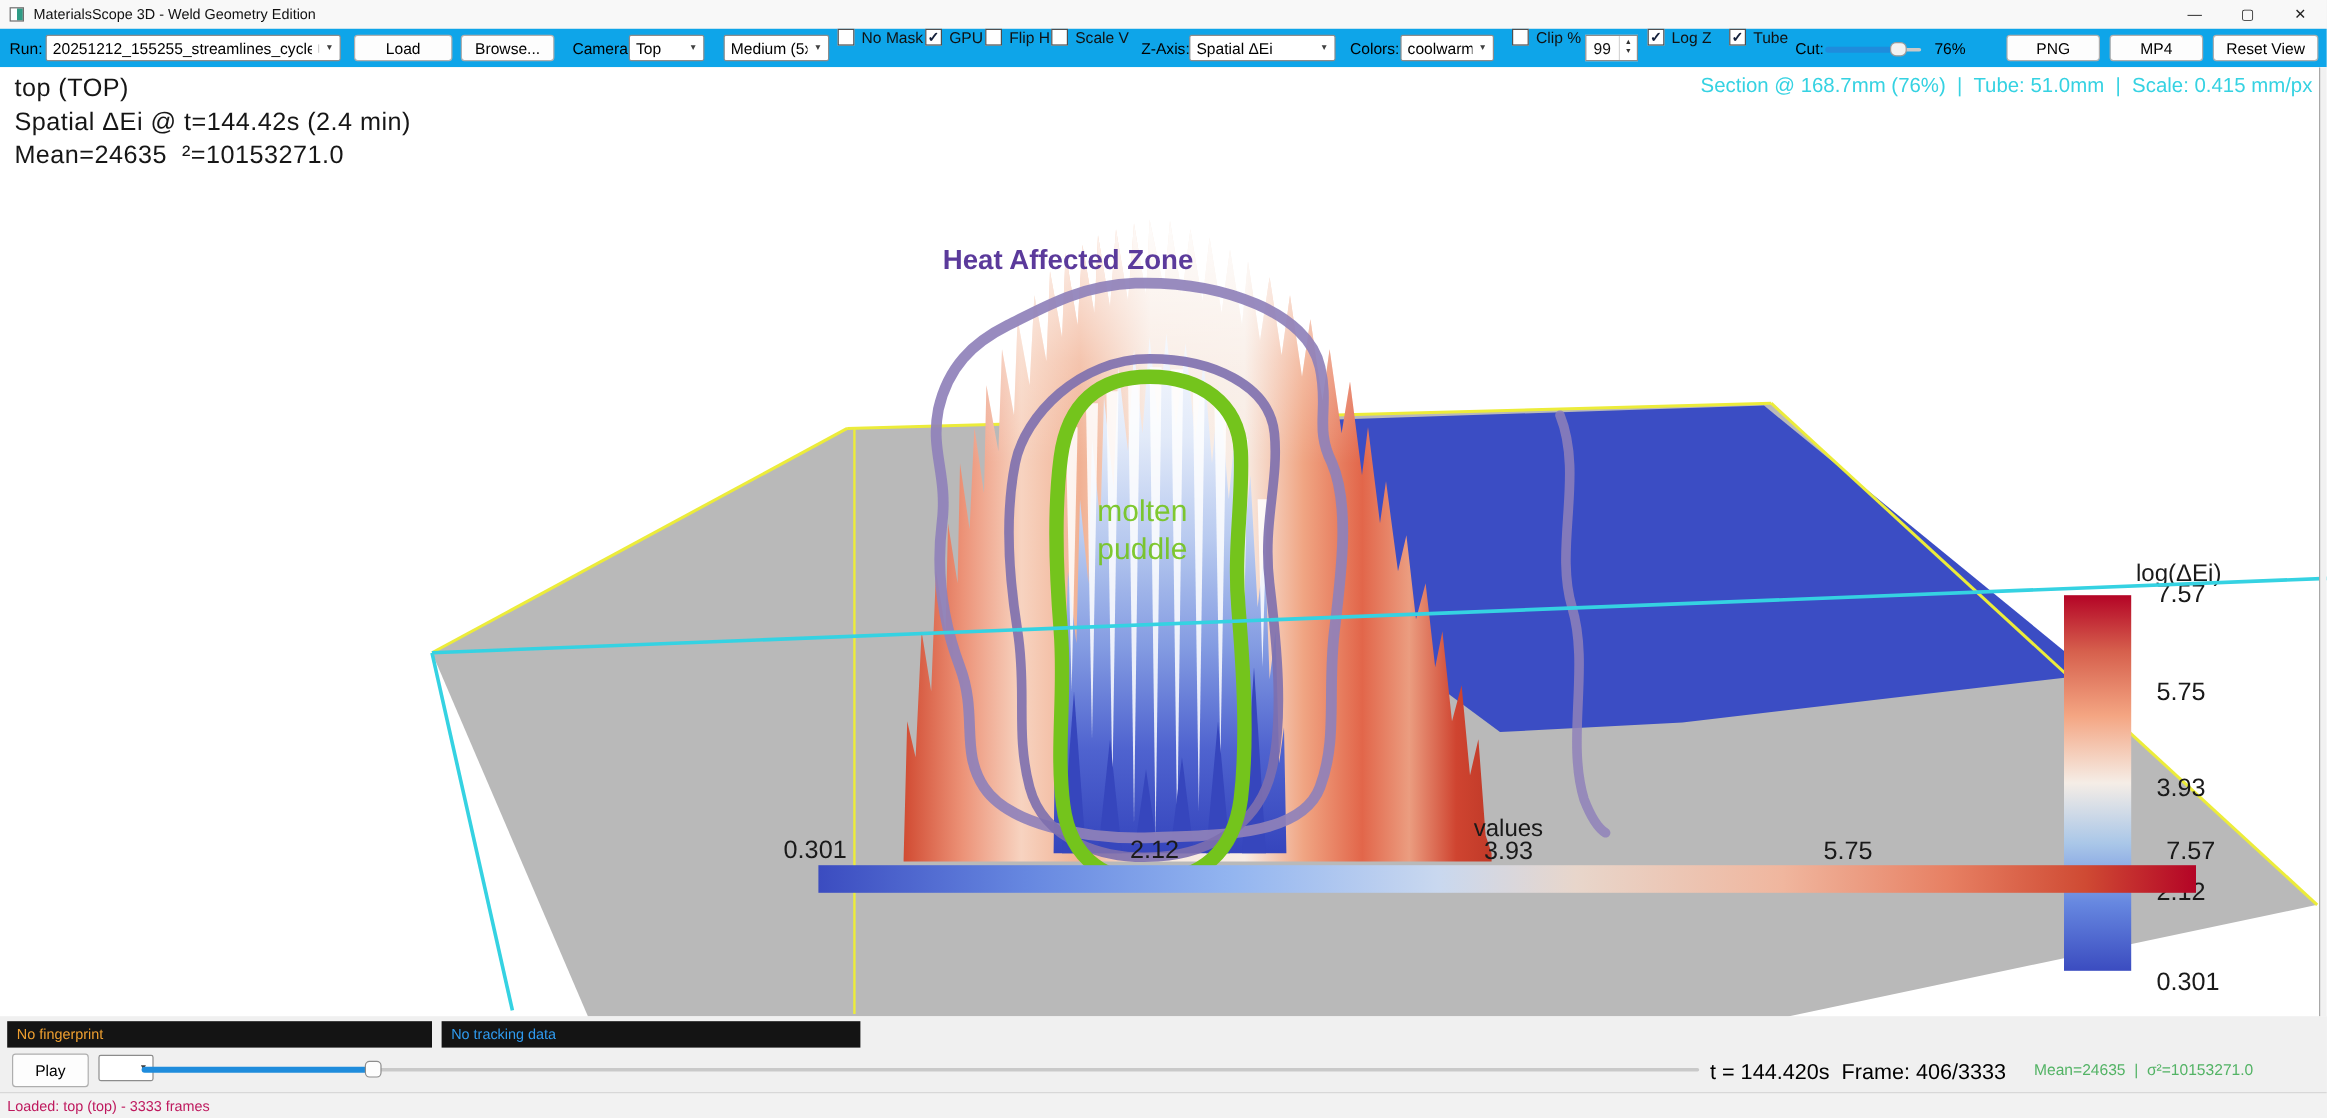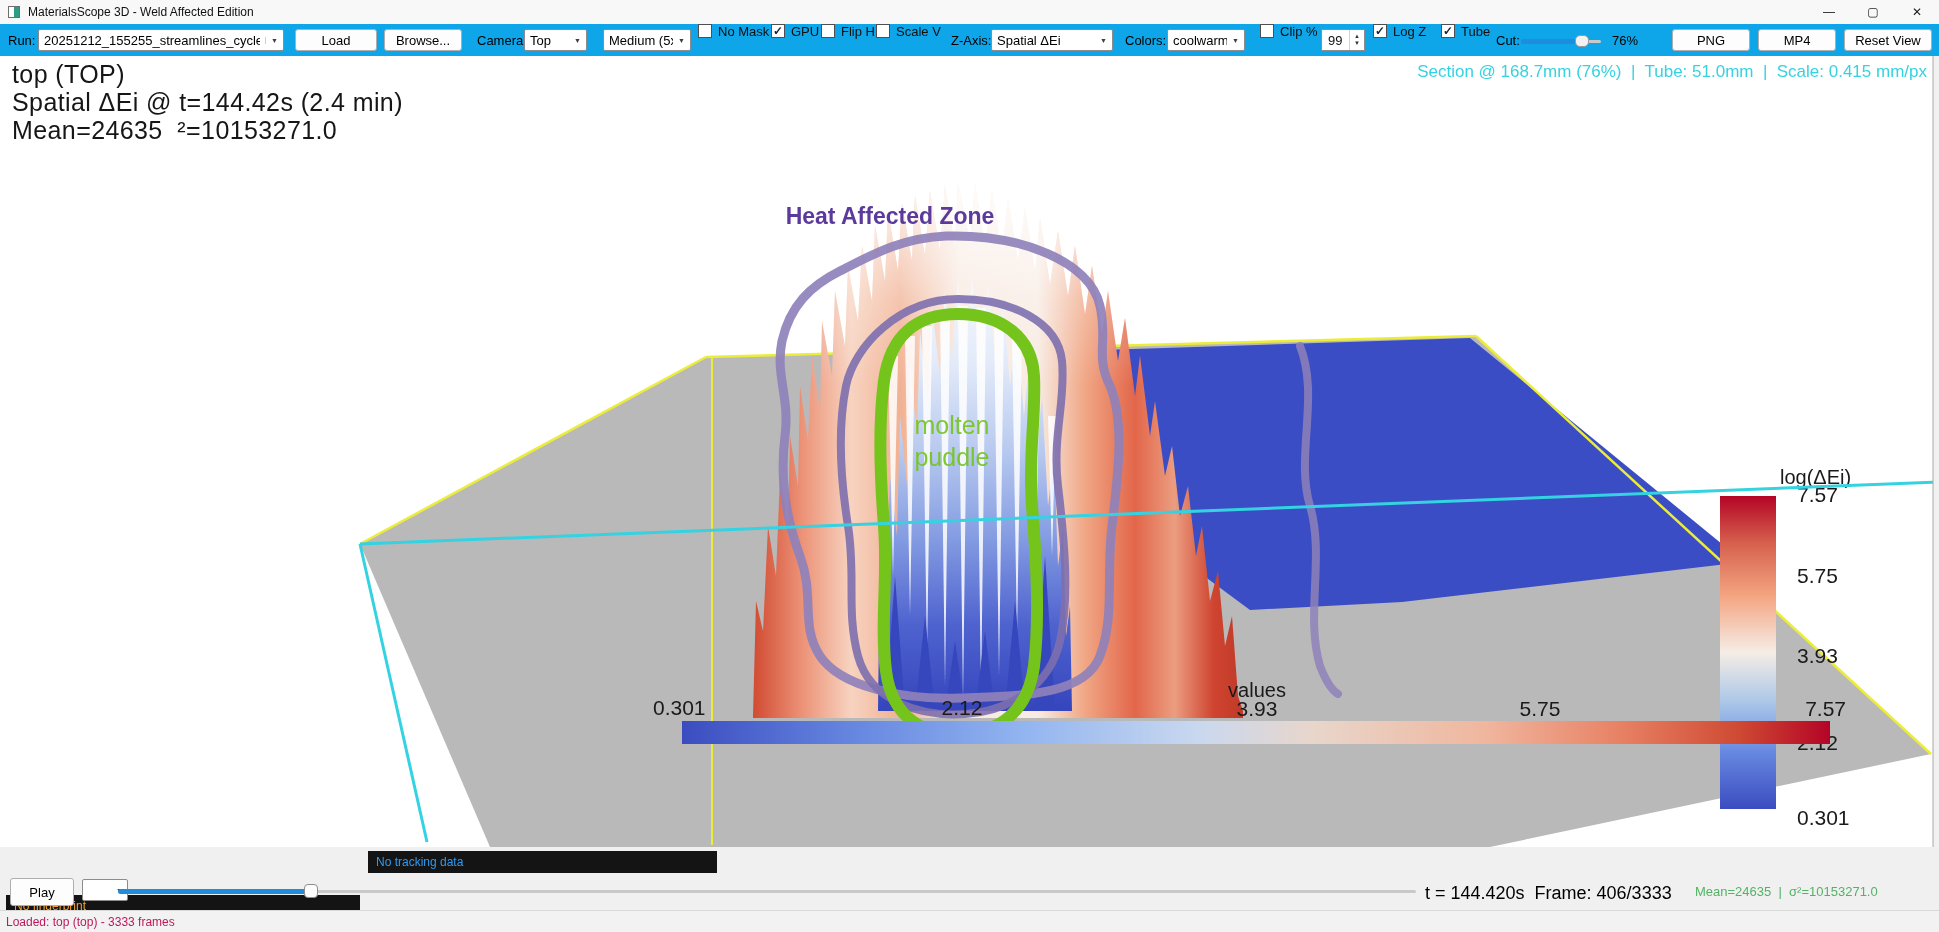--- a/index.html
+++ b/index.html
@@ -37,50 +37,50 @@
                align-items:center;justify-content:center;font-size:6px;color:#333;line-height:1.2;}
   .cut-slider{position:absolute;left:1521px;top:13px;width:80px;height:10px;}
   .cut-fill{position:absolute;left:0;top:2px;height:5px;width:76%;background:var(--slider_blue,#1f8cdc);border-radius:3px;}
   .cut-rest{position:absolute;right:0;top:3px;height:3px;width:20%;background:#c9c9c9;border-radius:2px;}
   .cut-handle{position:absolute;left:calc(76% - 7px);top:-2px;width:14px;height:12px;background:#f2f2f2;
               border:1px solid #9a9a9a;border-radius:5px;box-sizing:border-box;}
 
   
   .viewport{position:absolute;top:56px;left:0;width:1939px;height:791px;background:#ffffff;}
   .viewport svg{position:absolute;top:0;left:0;}
-  .overlay{position:absolute;top:4px;left:12px;font-size:25px;line-height:28px;color:#161616;letter-spacing:.4px;}
+  .overlay{position:absolute;top:4px;left:12px;font-size:21px;line-height:28px;color:#161616;letter-spacing:.4px;}
   .section-info{position:absolute;top:6px;right:12px;font-size:17px;color:var(--accent_cyan,#3ad2e2);}
 
   .scene-text{font-family:"Liberation Sans",sans-serif;}
 
   
   .bottom{position:absolute;top:847px;left:0;width:1939px;height:85px;background:#f0f0f0;}
   .databar{position:absolute;top:4px;height:22px;background:#141414;display:flex;align-items:center;
            padding-left:8px;box-sizing:border-box;font-size:12px;}
-  .databar.fp{left:6px;width:354px;color:var(--fingerprint_orange,#f0a030);margin-top:44px;}
+  .databar.fp{left:6px;width:354px;color:var(--fingerprint_orange,#f0a030);}
   .databar.trk{left:368px;width:349px;color:var(--tracking_blue,#2f9bf0);}
   .play-btn{top:31px;left:10px;width:64px;height:28px;}
   .speed-combo{top:32px;left:82px;width:46px;gap:23px;}
   .timeline{position:absolute;left:118px;top:37px;width:1298px;height:14px;}
   .tl-fill{position:absolute;left:0;top:5px;height:5px;width:193px;background:var(--slider_blue,#1f8cdc);border-radius:3px;}
   .tl-rest{position:absolute;left:193px;right:0;top:6px;height:3px;background:#c9c9c9;border-radius:2px;}
   .tl-handle{position:absolute;left:186px;top:0;width:14px;height:14px;background:#fdfdfd;border:1px solid #8d8d8d;
              border-radius:4px;box-sizing:border-box;}
   .time-frame{position:absolute;left:1425px;top:36px;font-size:18px;color:#000;}
   .stats-green{position:absolute;left:1695px;top:37px;font-size:13px;color:var(--stats_green,#53b365);}
   .statusbar{position:absolute;top:63px;left:0;width:1939px;height:22px;background:#f2f2f2;
              border-top:1px solid #d8d8d8;display:flex;align-items:center;padding-left:6px;
              box-sizing:border-box;font-size:12px;color:#be185d;}
 </style>
 </head>
 <body>
 
 <div class="titlebar">
   <span class="app-icon"></span>
-  <span class="title-text">MaterialsScope 3D - Weld Affected Edition</span>
+  <span class="title-text">MaterialsScope 3D - Weld Geometry Edition</span>
   <div class="win-controls">
     <span class="win-btn">—</span>
     <span class="win-btn">▢</span>
     <span class="win-btn">✕</span>
   </div>
 </div>
 
 <div class="toolbar">
   <span class="tlabel" style="left:8px">Run:</span>
   <div class="combo editable" style="left:38px;width:246px">

